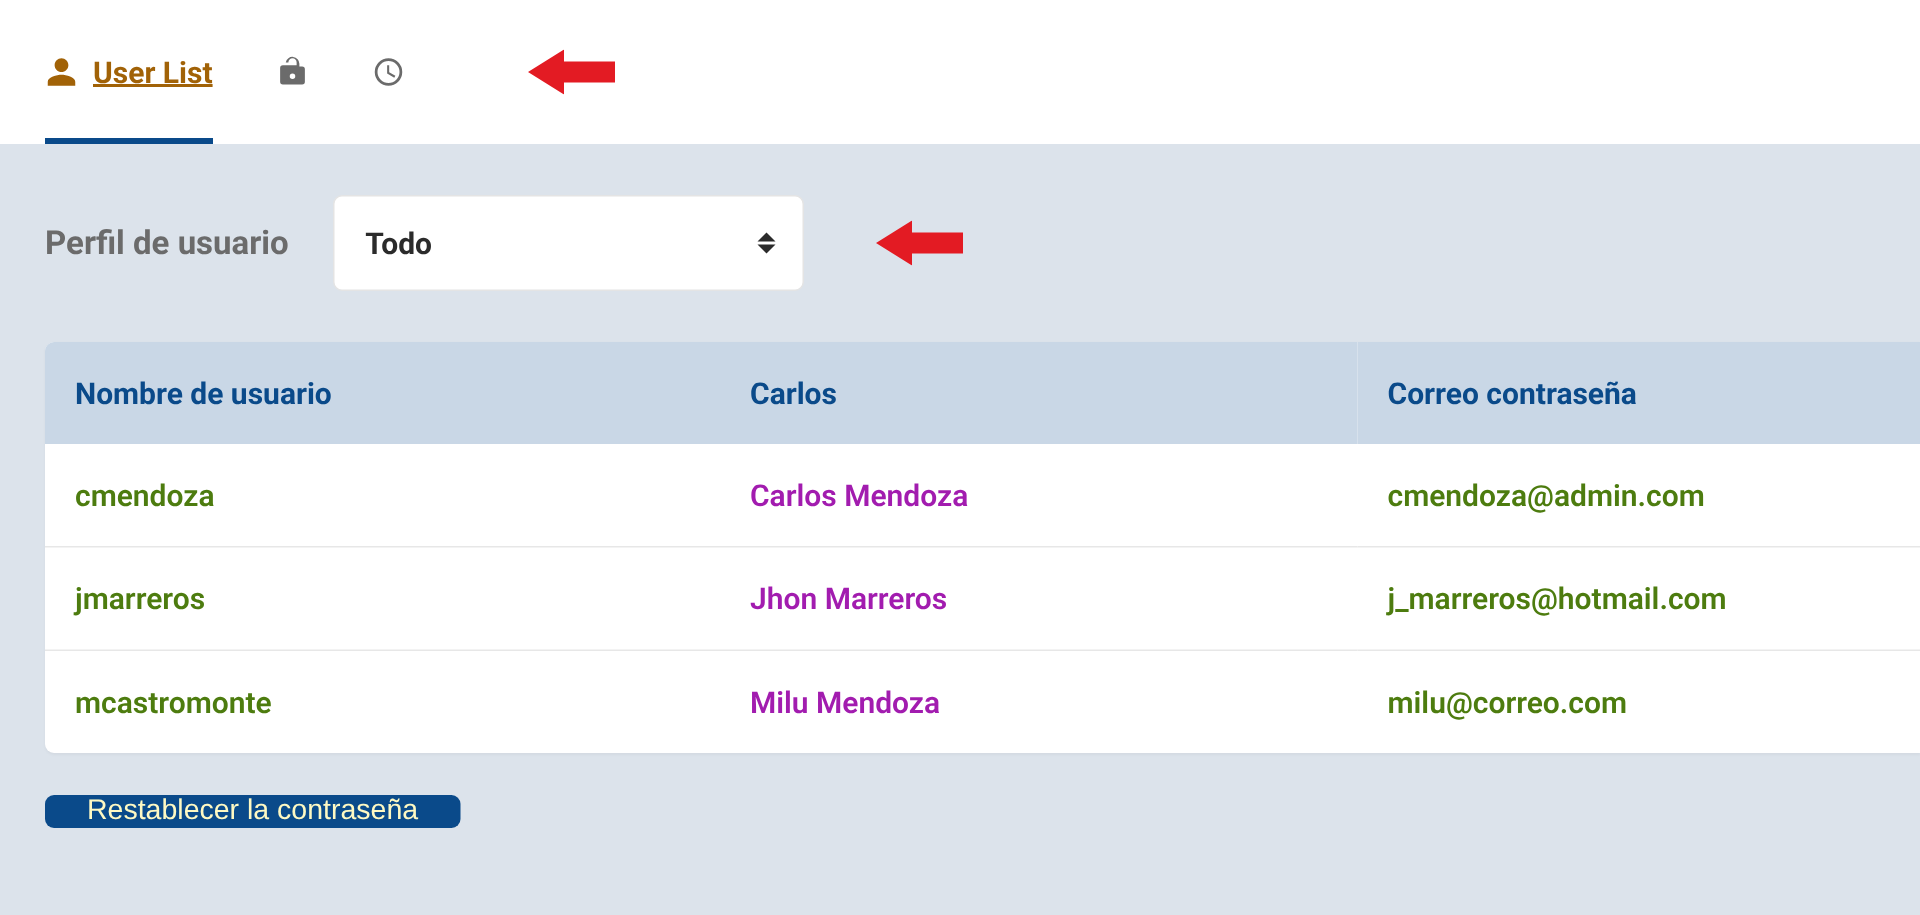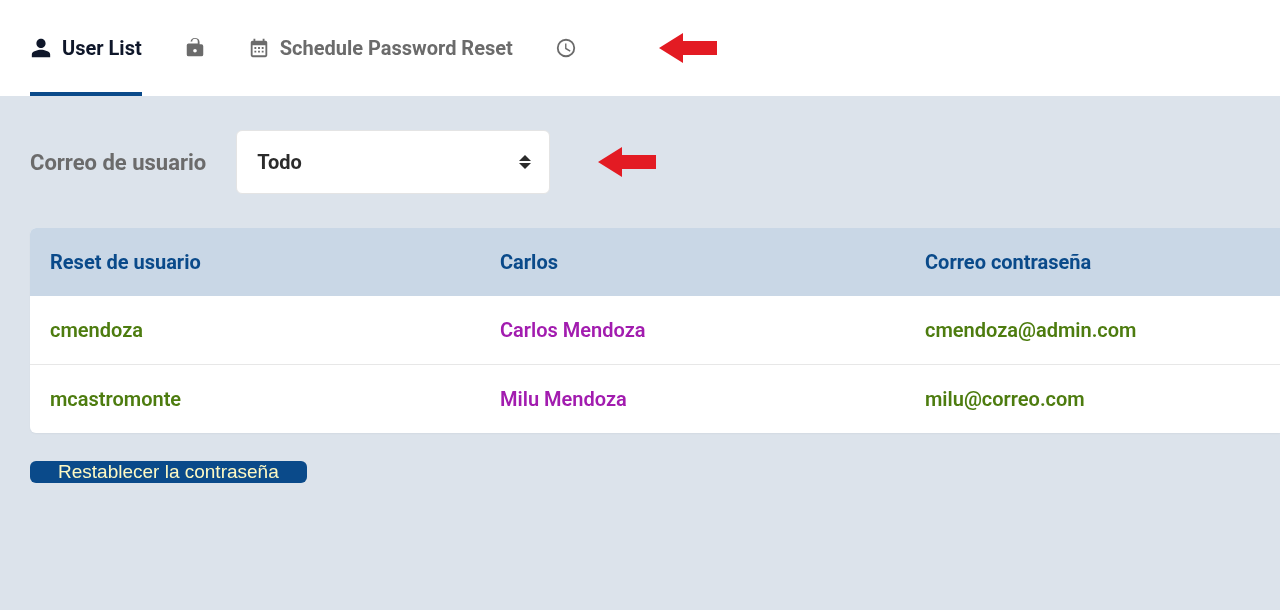--- a/index.html
+++ b/index.html
@@ -18,21 +18,21 @@
     color: #6b6b6b;
   }
   .tab {
     display: flex;
     align-items: center;
     gap: 10px;
     cursor: pointer;
     height: 100%;
     position: relative;
   }
-  .tab.active { color: #0f172a; }
+  .tab.active { color: #a16207; text-decoration: underline; }
   .tab.active::after {
     content: "";
     position: absolute;
     left: 0; right: 0; bottom: 0;
     height: 4px;
     background: #0a4a8a;
   }
   .tab .icon { display: inline-flex; width: 22px; height: 22px; }
   .tab .icon svg { width: 100%; height: 100%; fill: currentColor; }
 
@@ -145,43 +145,35 @@
   <div class="tab">
     <span class="icon">
       <svg viewBox="0 0 24 24">
           <path d="M17 8V6a5 5 0 0 0-9.9-1H9a3 3 0 0 1 6 0v2H5a2 2 0 0 0-2 2v10a2 2 0 0 0 2 2h14a2 2 0 0 0 2-2V10a2 2 0 0 0-2-2h-2zm-5 9a2 2 0 1 1 0-4 2 2 0 0 1 0 4z"></path>
         </svg>
     </span>
   </div>
   <div class="tab">
     <span class="icon">
       <svg viewBox="0 0 24 24">
-          <path d="M19 4h-1V2h-2v2H8V2H6v2H5a2 2 0 0 0-2 2v14a2 2 0 0 0 2 2h14a2 2 0 0 0 2-2V6a2 2 0 0 0-2-2zm0 16H5V9h14v11zM7 11h2v2H7zm4 0h2v2h-2zm4 0h2v2h-2zM7 15h2v2H7zm4 0h2v2h-2zm4 0h2v2h-2z"></path>
-        </svg>
-    </span>
-    <span>Schedule Password Reset</span>
-  </div>
-  <div class="tab">
-    <span class="icon">
-      <svg viewBox="0 0 24 24">
           <path d="M12 2a10 10 0 1 0 0 20 10 10 0 0 0 0-20zm0 18a8 8 0 1 1 0-16 8 8 0 0 1 0 16zm.5-13H11v6l5.2 3.1.8-1.3-4.5-2.7V7z"></path>
         </svg>
     </span>
   </div>
   <span class="arrow-annot" style="margin-left:40px;">
     <svg viewBox="0 0 58 30">
         <polygon fill="#e31b23" points="0,15 24,0 24,8 58,8 58,22 24,22 24,30"></polygon>
       </svg>
   </span>
 </div>
 
 <div class="content">
 
   <div class="filter-row">
-    <span class="filter-label">Correo de usuario</span>
+    <span class="filter-label">Perfil de usuario</span>
     <div class="select-wrap">
       <span>Todo</span>
       <span class="select-caret">
         <span class="up"></span>
           <span class="down"></span>
       </span>
     </div>
     <span class="arrow-annot" style="margin-left:18px;">
       <svg viewBox="0 0 58 30">
           <polygon fill="#e31b23" points="0,15 24,0 24,8 58,8 58,22 24,22 24,30"></polygon>
@@ -191,32 +183,37 @@
 
   <div class="table-wrap">
     <table>
       <colgroup>
         <col style="width:36%">
         <col style="width:34%">
         <col style="width:30%">
       </colgroup>
       <thead>
         <tr>
-          <th>Reset de usuario</th>
+          <th>Nombre de usuario</th>
           <th>Carlos</th>
           <th>Correo contraseña</th>
         </tr>
       </thead>
       <tbody>
         <tr>
           <td class="username">cmendoza</td>
           <td class="fullname">Carlos Mendoza</td>
           <td class="email">cmendoza@admin.com</td>
         </tr>
         <tr>
+          <td class="username">jmarreros</td>
+          <td class="fullname">Jhon Marreros</td>
+          <td class="email">j_marreros@hotmail.com</td>
+        </tr>
+        <tr>
           <td class="username">mcastromonte</td>
           <td class="fullname">Milu Mendoza</td>
           <td class="email">milu@correo.com</td>
         </tr>
       </tbody>
     </table>
   </div>
 
   <button class="reset-btn">Restablecer la contraseña</button>
 

